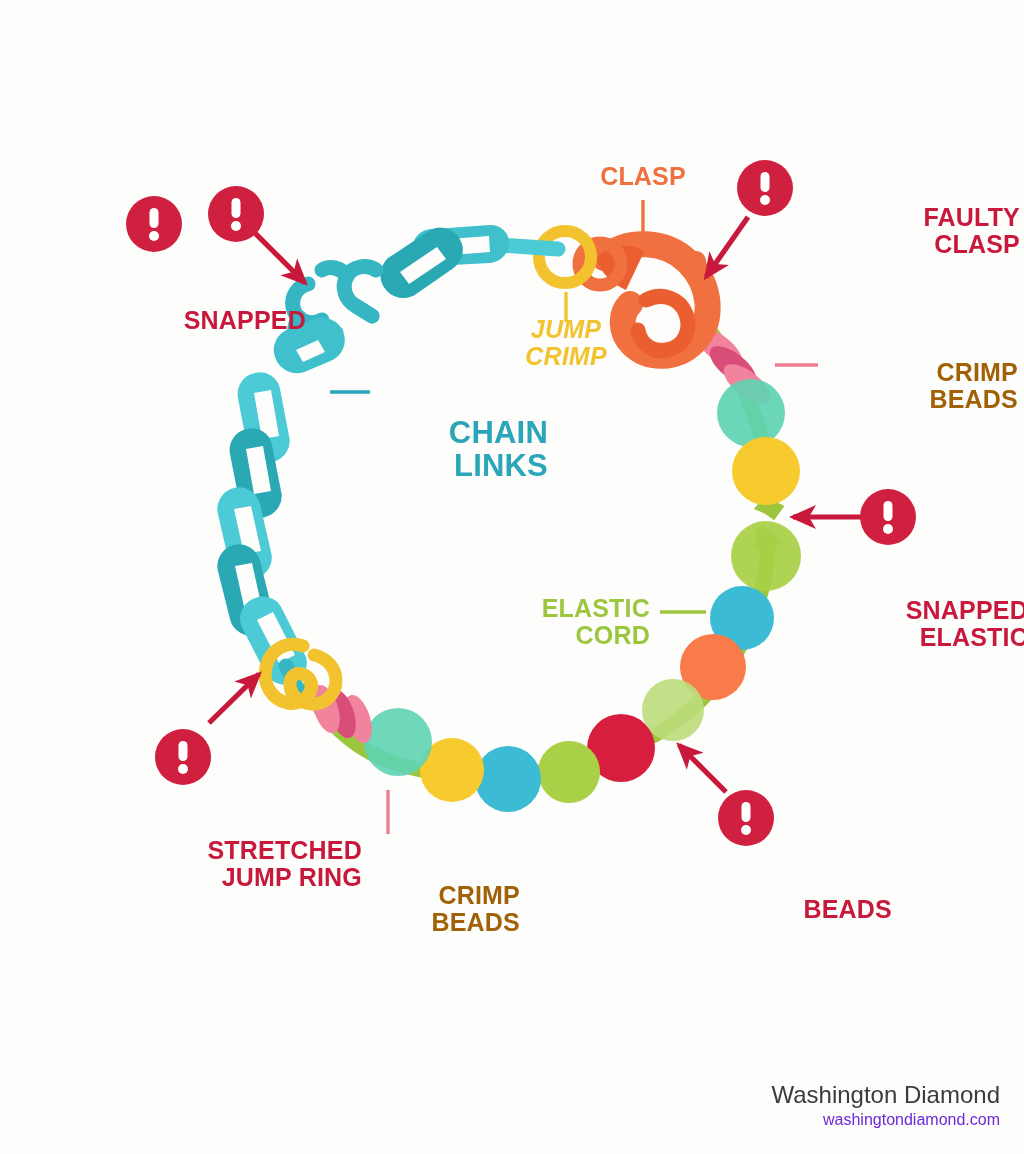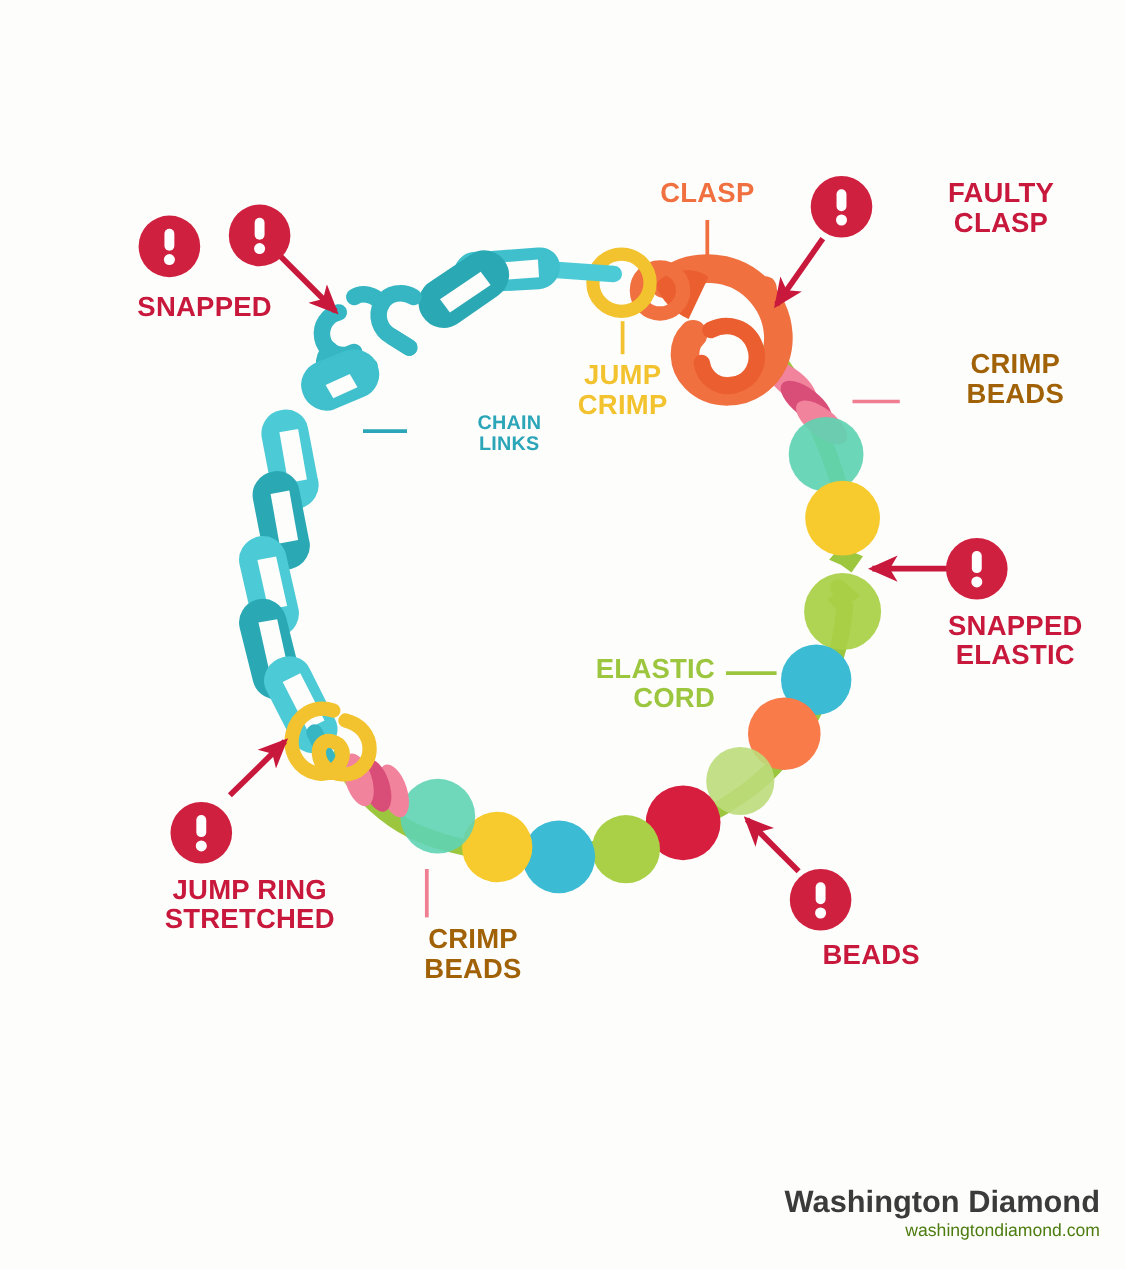--- a/index.html
+++ b/index.html
@@ -9,31 +9,31 @@
     font-family:"Liberation Sans", sans-serif;
     background:#fdfdfc;
   }
   #stage{position:absolute;inset:0;}
   svg#art{position:absolute;left:0;top:0;width:1024px;height:1154px;}
 
   .lbl{position:absolute;font-weight:700;letter-spacing:.2px;line-height:1.08;}
   .lbl.alert{color:#C8183C;font-size:25px;}
   .lbl.clasp{color:#F0703F;font-size:25px;}
   .lbl.jump{color:#F2C32E;font-size:25px;}
-  .lbl.chain{color:#2BA5B8;font-size:18px;}
+  .lbl.chain{color:#2BA5B8;font-size:31px;}
   .lbl.crimp{color:#a16207;font-size:25px;}
   .lbl.elastic{color:#9DC63F;font-size:25px;}
 
   .t-center{text-align:center;}
   .t-right{text-align:right;}
-  .t-left{text-align:center;}
+  .t-left{text-align:right;margin-top:41px;}
 
   #footer{position:absolute;right:24px;bottom:24px;text-align:right;}
-  #footer .brand{font-size:28px;font-weight:700;color:#3b3b3b;line-height:1.25;}
-  #footer .site{font-size:16px;color:#4d7c0f;line-height:1.25;}
+  #footer .brand{font-size:24px;font-weight:400;color:#3b3b3b;line-height:1.25;}
+  #footer .site{font-size:16px;color:#6d28d9;line-height:1.25;}
 </style>
 </head>
 <body>
 
 <div id="stage">
 
   <svg id="art" viewBox="0 0 1024 1154">
     <defs>
       <marker id="arrowRed" viewBox="0 0 10 10" refX="8.5" refY="5" markerWidth="5.2" markerHeight="5.2" orient="auto-start-reverse">
         <path d="M0,0.6 L10,5 L0,9.4 L2.6,5 Z" fill="#C8183C"></path>
@@ -222,43 +222,43 @@
   <div class="lbl alert t-left" style="left:800px;top:163px;width:220px;">
     <div>FAULTY</div>
     <div>CLASP</div>
   </div>
 
   <div class="lbl crimp t-left" style="left:828px;top:318px;width:190px;">
     <div>CRIMP</div>
     <div>BEADS</div>
   </div>
 
-  <div class="lbl jump t-center" style="left:500px;top:328px;width:132px;">
+  <div class="lbl jump t-center" style="left:500px;top:316px;width:132px;font-style:italic;">
     <div>JUMP</div>
     <div>CRIMP</div>
   </div>
 
   <div class="lbl chain t-left" style="left:378px;top:375px;width:170px;">
     <div>CHAIN</div>
     <div>LINKS</div>
   </div>
 
   <div class="lbl alert t-left" style="left:818px;top:556px;width:210px;">
     <div>SNAPPED</div>
     <div>ELASTIC</div>
   </div>
 
   <div class="lbl elastic t-right" style="left:464px;top:595px;width:186px;">
     <div>ELASTIC</div>
     <div>CORD</div>
   </div>
 
   <div class="lbl alert t-left" style="left:92px;top:796px;width:270px;">
+    <div>STRETCHED</div>
     <div>JUMP RING</div>
-    <div>STRETCHED</div>
   </div>
 
   <div class="lbl crimp t-left" style="left:340px;top:841px;width:180px;">
     <div>CRIMP</div>
     <div>BEADS</div>
   </div>
 
   <div class="lbl alert t-left" style="left:692px;top:855px;width:200px;">
     <div>BEADS</div>
   </div>

